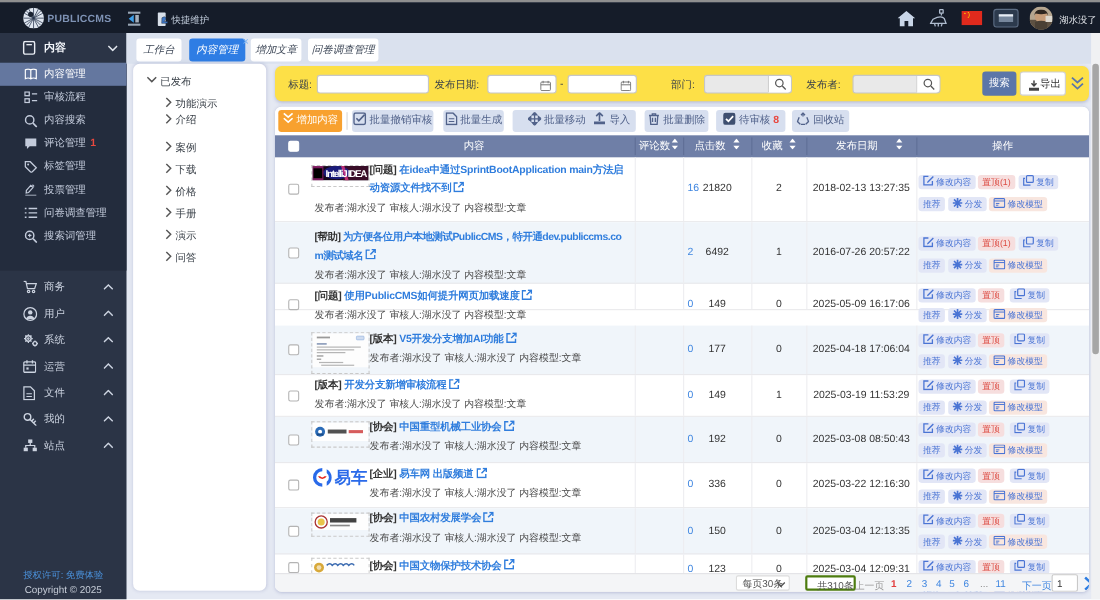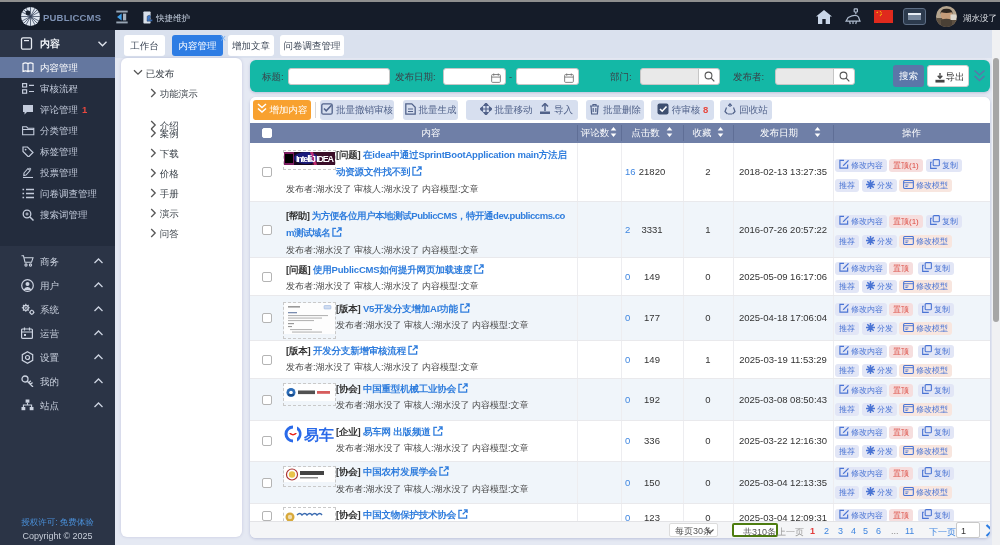--- a/index.html
+++ b/index.html
@@ -12,27 +12,27 @@
 
 #sidebar { position:absolute; left:0; top:30px; width:115px; height:515px; background:#2b3446; }
 #submenu { position:absolute; left:0; top:27px; width:115px; height:189px; background:#232c3d; }
 .smi { position:relative; height:21px; line-height:21px; color:#c3cbdb; font-size:9.5px; padding-left:40px; }
 .smi svg { position:absolute; left:22px; top:5px; }
 .smi.active { background:#64779f; color:#fff; }
 .grp { position:relative; height:24px; line-height:24px; color:#ccd3e0; font-size:9.5px; padding-left:40px; }
 .grp svg { position:absolute; left:21px; top:5px; }
 .grp .chev { position:absolute; right:12px; top:8px; left:auto; }
 
-#tabbar { position:absolute; left:115px; top:30px; width:877px; height:28px; background:#dae1ee; }
+#tabbar { position:absolute; left:115px; top:30px; width:877px; height:28px; background:#dae1ee;font-style:italic; }
 .tab { position:absolute; top:5px; height:21px; line-height:21px; background:#fff; color:#3c4656; font-size:9.5px; border-radius:3px; text-align:center; }
 .tab.active { background:#2e7de4; color:#fff; }
 
 #tree { position:absolute; left:121px; top:58px; width:121px; height:479px; background:#fff; border-radius:6px; box-shadow:0 0 3px rgba(90,100,160,.25); font-size:9.5px; color:#3a4149; }
 
-#filter { position:absolute; left:250px; top:60px; width:740px; height:32px; background:#14b8a6; border-radius:6px; box-shadow:0 1px 3px rgba(90,100,160,.3); font-size:9.5px; color:#3a4149; }
+#filter { position:absolute; left:250px; top:60px; width:740px; height:32px; background:#fde047; border-radius:6px; box-shadow:0 1px 3px rgba(90,100,160,.3); font-size:9.5px; color:#3a4149; }
 
 #panel { position:absolute; left:250px; top:97px; width:740px; height:441px; background:#fff; border-radius:6px; box-shadow:0 1px 3px rgba(90,100,160,.3); overflow:hidden; }
 #thead { position:absolute; left:0; top:26px; width:740px; height:20px; background:#6f7fa7; color:#fff; font-size:9.5px; }
 .hc { position:absolute; top:0; height:20px; line-height:20px; text-align:center; }
 .hsep { position:absolute; top:2px; height:16px; width:1px; background:#5f6e96; }
 .row { position:absolute; left:0; width:740px; border-bottom:1px solid #e9e9ec; }
 .row.even { background:#f0f5fa; }
 .vsep { position:absolute; top:0; bottom:0; width:1px; background:#ededf0; }
 .cbx { position:absolute; left:12px; width:10px; height:10px; background:#fff; border:1px solid #b4b4b4; border-radius:2px; }
 .num { position:absolute; font-size:9.5px; text-align:center; color:#333; }
@@ -147,26 +147,27 @@
     <div class="smi active"><svg width="12" height="11" viewBox="0 0 12 11">
             <path d="M1 1.5 Q3.5 0.3 6 1.5 L6 9.5 Q3.5 8.3 1 9.5 Z M6 1.5 Q8.5 0.3 11 1.5 L11 9.5 Q8.5 8.3 6 9.5 Z" fill="none" stroke="#fff" stroke-width="1.1"></path>
           </svg>内容管理</div>
     <div class="smi"><svg width="12" height="11" viewBox="0 0 12 11">
             <g stroke="#c3cbdb" stroke-width="1.2" fill="none">
               <rect x="0.6" y="0.6" width="4" height="3.4"></rect>
               <rect x="0.6" y="6.8" width="4" height="3.4"></rect>
               <path d="M7 2.3 L12 2.3 M7 8.5 L12 8.5"></path>
             </g>
           </svg>审核流程</div>
+    <div class="smi"><svg width="12" height="12" viewBox="0 0 12 12">
+            <circle cx="5" cy="5" r="3.8" fill="none" stroke="#c3cbdb" stroke-width="1.3"></circle>
+            <path d="M8 8 L11.5 11.5" stroke="#c3cbdb" stroke-width="1.5"></path>
+          </svg>内容搜索</div>
     <div class="smi"><svg width="12" height="11" viewBox="0 0 12 11">
             <path d="M1 1 h10 v7 h-6 l-2.5 2.5 v-2.5 h-1.5 Z" fill="#c3cbdb"></path>
           </svg>评论管理<span style="color:#e8483f;font-weight:bold;margin-left:4px">1</span></div>
-    <div class="smi"><svg width="13" height="11" viewBox="0 0 13 11">
-            <path d="M0.6 1.8 h4 l1.2 1.4 h6 v6.6 h-11.2 Z M0.6 4.5 L12 4.5" fill="none" stroke="#c3cbdb" stroke-width="1.1"></path>
-          </svg>分类管理</div>
     <div class="smi"><svg width="12" height="11" viewBox="0 0 12 11">
             <path d="M1 1 L5.5 1 L11 6.5 L6.5 11 L1 5.5 Z" fill="none" stroke="#c3cbdb" stroke-width="1.2"></path>
             <circle cx="3.6" cy="3.6" r="0.9" fill="#c3cbdb"></circle>
           </svg>标签管理</div>
     <div class="smi"><svg width="12" height="11" viewBox="0 0 12 11">
             <path d="M2 6 L6 1.5 L8 3.5 L4 8 L1.8 8.5 Z" fill="none" stroke="#c3cbdb" stroke-width="1.1"></path>
             <path d="M7.5 1 L9 2.5" stroke="#c3cbdb" stroke-width="1.1"></path>
             <path d="M1 10.5 L11 10.5" stroke="#c3cbdb" stroke-width="1.1"></path>
           </svg>投票管理</div>
     <div class="smi"><svg width="12" height="11" viewBox="0 0 12 11">
@@ -208,24 +209,24 @@
           </svg>系统<svg class="chev" width="9" height="6" viewBox="0 0 9 6">
             <path d="M0.5 5 L4.5 1 L8.5 5" fill="none" stroke="#ccd3e0" stroke-width="1.3"></path>
           </svg></div>
     <div class="grp"><svg width="12" height="12" viewBox="0 0 12 12">
             <rect x="0.6" y="2" width="10.8" height="9.4" rx="1" fill="none" stroke="#ccd3e0" stroke-width="1.2"></rect>
             <path d="M3.5 0.5 v3 M8.5 0.5 v3 M0.6 5 h10.8" stroke="#ccd3e0" stroke-width="1.2"></path>
             <rect x="3" y="7" width="2" height="2" fill="#ccd3e0"></rect>
           </svg>运营<svg class="chev" width="9" height="6" viewBox="0 0 9 6">
             <path d="M0.5 5 L4.5 1 L8.5 5" fill="none" stroke="#ccd3e0" stroke-width="1.3"></path>
           </svg></div>
-    <div class="grp"><svg width="13" height="13" viewBox="0 0 13 13">
-            <path d="M6.5 0.8 L11.7 3.6 L11.7 9.4 L6.5 12.2 L1.3 9.4 L1.3 3.6 Z" fill="none" stroke="#ccd3e0" stroke-width="1.2"></path>
-            <circle cx="6.5" cy="6.5" r="2" fill="none" stroke="#ccd3e0" stroke-width="1.2"></circle>
-          </svg>设置<svg class="chev" width="9" height="6" viewBox="0 0 9 6">
+    <div class="grp"><svg width="11" height="13" viewBox="0 0 11 13">
+            <path d="M0.7 0.7 h6 l3.6 3.6 v8 h-9.6 Z" fill="none" stroke="#ccd3e0" stroke-width="1.2"></path>
+            <path d="M3 7 h5 M3 9.5 h5" stroke="#ccd3e0" stroke-width="1"></path>
+          </svg>文件<svg class="chev" width="9" height="6" viewBox="0 0 9 6">
             <path d="M0.5 5 L4.5 1 L8.5 5" fill="none" stroke="#ccd3e0" stroke-width="1.3"></path>
           </svg></div>
     <div class="grp"><svg width="13" height="12" viewBox="0 0 13 12">
             <circle cx="4" cy="4" r="3" fill="none" stroke="#ccd3e0" stroke-width="1.3"></circle>
             <path d="M6.3 6.3 L12 12 M9.5 9.5 L11.5 7.5 M7.8 7.8 L9.8 5.8" stroke="#ccd3e0" stroke-width="1.3" fill="none"></path>
           </svg>我的<svg class="chev" width="9" height="6" viewBox="0 0 9 6">
             <path d="M0.5 5 L4.5 1 L8.5 5" fill="none" stroke="#ccd3e0" stroke-width="1.3"></path>
           </svg></div>
     <div class="grp"><svg width="13" height="12" viewBox="0 0 13 12">
             <g fill="#ccd3e0">
@@ -247,21 +248,21 @@
   <div class="tab" style="left:113px;width:46px">增加文章</div>
   <div class="tab" style="left:165px;width:64px">问卷调查管理</div>
 </div>
 <div id="tree">
   <div class="abs" style="left:12px;top:10px"><svg width="10" height="7" viewBox="0 0 10 7" style="vertical-align:1px">
           <path d="M1 1.2 L5 5.2 L9 1.2" fill="none" stroke="#555" stroke-width="1.3"></path>
         </svg>&nbsp;已发布</div>
   <div class="abs" style="left:29px;top:30px"><svg width="7" height="10" viewBox="0 0 7 10" style="vertical-align:-1px">
           <path d="M1.2 1 L5.2 5 L1.2 9" fill="none" stroke="#555" stroke-width="1.3"></path>
         </svg>&nbsp;功能演示</div>
-  <div class="abs" style="left:29px;top:62px"><svg width="7" height="10" viewBox="0 0 7 10" style="vertical-align:-1px">
+  <div class="abs" style="left:29px;top:45px"><svg width="7" height="10" viewBox="0 0 7 10" style="vertical-align:-1px">
           <path d="M1.2 1 L5.2 5 L1.2 9" fill="none" stroke="#555" stroke-width="1.3"></path>
         </svg>&nbsp;介绍</div>
   <div class="abs" style="left:29px;top:70px"><svg width="7" height="10" viewBox="0 0 7 10" style="vertical-align:-1px">
           <path d="M1.2 1 L5.2 5 L1.2 9" fill="none" stroke="#555" stroke-width="1.3"></path>
         </svg>&nbsp;案例</div>
   <div class="abs" style="left:29px;top:90px"><svg width="7" height="10" viewBox="0 0 7 10" style="vertical-align:-1px">
           <path d="M1.2 1 L5.2 5 L1.2 9" fill="none" stroke="#555" stroke-width="1.3"></path>
         </svg>&nbsp;下载</div>
   <div class="abs" style="left:29px;top:110px"><svg width="7" height="10" viewBox="0 0 7 10" style="vertical-align:-1px">
           <path d="M1.2 1 L5.2 5 L1.2 9" fill="none" stroke="#555" stroke-width="1.3"></path>
@@ -441,42 +442,42 @@
         <div class="vsep" style="left:433px"></div>
         <div class="vsep" style="left:483px"></div>
         <div class="vsep" style="left:583px"></div>
         <div class="cbx" style="top:23px"></div>
         <div class="title" style="left:36px;top:5px;width:300px;letter-spacing:-0.45px"><span class="pre">[帮助]</span> 为方便各位用户本地测试PublicCMS，特开通dev.publiccms.co<br>m测试域名<svg width="10" height="10" viewBox="0 0 11 11" style="vertical-align:-1px;margin-left:2px">
             <path d="M9.5 6.5 V10 H1 V1.5 H4.5" fill="none" stroke="#2f7ddd" stroke-width="1.4"></path>
             <path d="M6.5 1 H10 V4.5 M9.8 1.2 L5.2 5.8" stroke="#2f7ddd" stroke-width="1.4" fill="none"></path>
           </svg></div>
         <div class="meta" style="left:36px;top:42px">发布者:湖水没了 审核人:湖水没了 内容模型:文章</div>
         <div class="num blue" style="left:327px;width:44px;top:22px">2</div>
-        <div class="num" style="left:371px;width:62px;top:22px">3331</div>
+        <div class="num" style="left:371px;width:62px;top:22px">6492</div>
         <div class="num" style="left:433px;width:50px;top:22px">1</div>
         <div class="date" style="left:483px;width:100px;top:22px">2016-07-26 20:57:22</div>
         <div class="pill" style="left:585px;top:13px"><svg width="10" height="10" viewBox="0 0 11 11" style="vertical-align:-1px;margin-right:2px">
             <path d="M9.5 6 V10 H1 V1.5 H5.5" fill="none" stroke="#4a74d4" stroke-width="1.3"></path>
             <path d="M4.5 6.5 L10 1 L11 2 L5.5 7.5 L4 8 Z" fill="#4a74d4"></path>
           </svg>修改内容</div>
         <div class="pill red" style="left:639px;top:13px">置顶(1)</div>
         <div class="pill" style="left:676px;top:13px"><svg width="10" height="10" viewBox="0 0 11 11" style="vertical-align:-1px;margin-right:2px">
             <rect x="3.5" y="0.7" width="6.8" height="6.8" rx="1" fill="none" stroke="#4a74d4" stroke-width="1.2"></rect>
             <path d="M7.5 10.3 H0.7 V3.5 H2" fill="none" stroke="#4a74d4" stroke-width="1.2"></path>
           </svg>复制</div>
         <div class="pill" style="left:585px;top:33px">推荐</div>
         <div class="pill" style="left:612px;top:33px"><svg width="9" height="9" viewBox="0 0 9 9" style="vertical-align:-1px;margin-right:2px">
             <path d="M4.5 0 V9 M0 4.5 H9 M1.3 1.3 L7.7 7.7 M7.7 1.3 L1.3 7.7" stroke="#4a74d4" stroke-width="1.5"></path>
           </svg>分发</div>
         <div class="pill peach" style="left:649px;top:33px"><svg width="11" height="9" viewBox="0 0 12 10" style="vertical-align:-1px;margin-right:2px">
             <rect x="0.6" y="0.6" width="10.8" height="8.8" rx="1" fill="none" stroke="#4a74d4" stroke-width="1.2"></rect>
             <path d="M0.6 3 H11.4 M2.5 5.5 H6 M2.5 7.3 H5" stroke="#4a74d4" stroke-width="1"></path>
           </svg>修改模型</div>
       </div>
-<div class="row" style="top:161px;height:38px">
+<div class="row" style="top:161px;height:24px">
         <div class="vsep" style="left:327px"></div>
         <div class="vsep" style="left:371px"></div>
         <div class="vsep" style="left:433px"></div>
         <div class="vsep" style="left:483px"></div>
         <div class="vsep" style="left:583px"></div>
         <div class="cbx" style="top:14px"></div>
         <div class="title" style="left:36px;top:3px;width:300px"><span class="pre">[问题]</span> 使用PublicCMS如何提升网页加载速度<svg width="10" height="10" viewBox="0 0 11 11" style="vertical-align:-1px;margin-left:2px">
             <path d="M9.5 6.5 V10 H1 V1.5 H4.5" fill="none" stroke="#2f7ddd" stroke-width="1.4"></path>
             <path d="M6.5 1 H10 V4.5 M9.8 1.2 L5.2 5.8" stroke="#2f7ddd" stroke-width="1.4" fill="none"></path>
           </svg></div>

